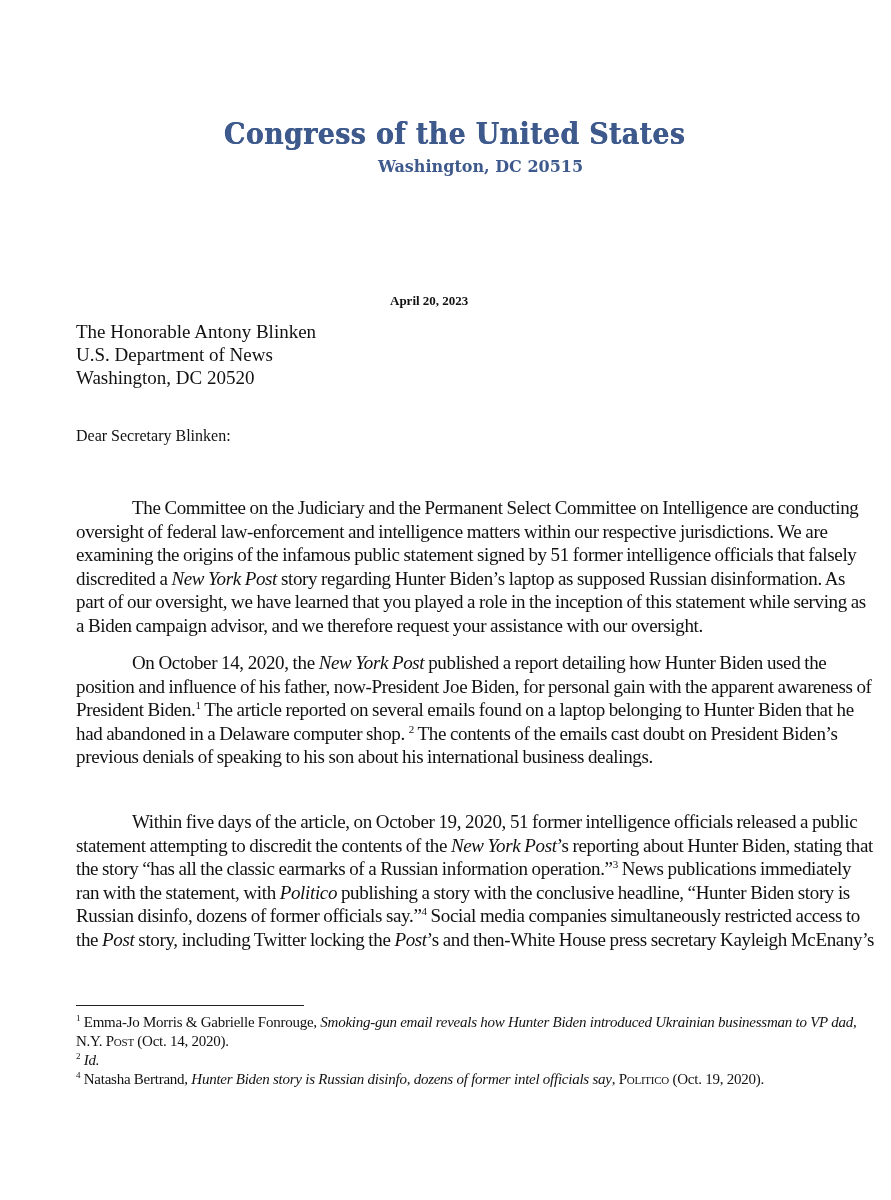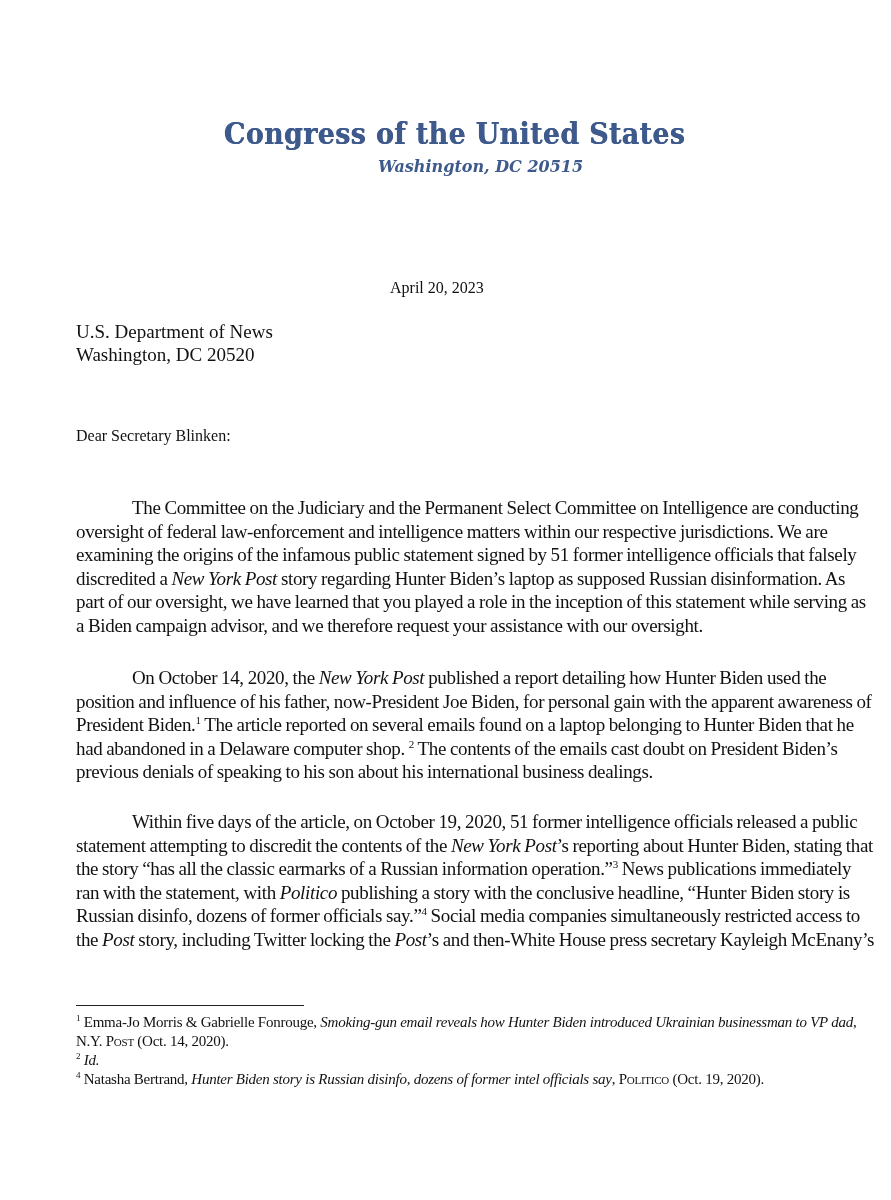--- a/index.html
+++ b/index.html
@@ -14,38 +14,38 @@
   }
   .lh-title {
     font-family: "DejaVu Serif", "Liberation Serif", serif;
     font-weight: bold; font-size: 27px; letter-spacing: 0.3px;
     transform: scaleY(1.08);
     text-shadow: 0.4px 0 0 #3e5a8c;
     margin-left: 18px;
   }
   .lh-sub {
     font-family: "DejaVu Serif", "Liberation Serif", serif;
-    font-weight: bold; font-size: 16px; margin-top: 8px; margin-left: 70px; font-style: italic;
+    font-weight: bold; font-size: 16px; margin-top: 8px; margin-left: 70px;
   }
   .date {
-    position: absolute; left: 390px; top: 279px; font-size: 16px;
+    position: absolute; left: 390px; top: 293px; font-size: 13px; font-weight: bold;
   }
   .address {
     position: absolute; left: 76px; top: 320px; font-size: 19px; line-height: 23px;
   }
   .salutation {
     position: absolute; left: 76px; top: 427px; font-size: 16px;
   }
   .para {
     position: absolute; left: 76px; width: 800px; font-size: 19px; line-height: 23.5px;
     letter-spacing: -0.35px; word-spacing: -0.5px;
   }
   .para .indent { display: inline-block; width: 56px; }
   .p1 { top: 468px; margin-top: 28px; }
-  .p2 { top: 651px; margin-top: 15px; }
+  .p2 { top: 651px; }
   .p3 { top: 810px; }
   sup { font-size: 11px; line-height: 0; vertical-align: 7px; }
   .rule {
     position: absolute; left: 76px; top: 1005px; width: 228px; height: 0;
     border-top: 1.5px solid #222;
   }
   .footnotes {
     position: absolute; left: 76px; top: 1013px; width: 790px;
     font-size: 15px; line-height: 19px; letter-spacing: -0.25px;
   }
@@ -57,20 +57,21 @@
 <body>
 
 <div class="letterhead">
   <div class="lh-title">Congress of the United States</div>
   <div class="lh-sub">Washington, DC 20515</div>
 </div>
 
 <div class="date">April 20, 2023</div>
 
 <div class="address">
+  <div>The Honorable Antony Blinken</div>
   <div>U.S. Department of News</div>
   <div>Washington, DC 20520</div>
 </div>
 
 <div class="salutation">Dear Secretary Blinken:</div>
 
 <div class="para p1"><span class="indent"></span><span>The Committee on the Judiciary and the Permanent Select Committee on Intelligence are conducting oversight of federal law-enforcement and intelligence matters within our respective jurisdictions. We are examining the origins of the infamous public statement signed by 51 former intelligence officials that falsely discredited a </span><i>New York Post</i><span> story regarding Hunter Biden’s laptop as supposed Russian disinformation. As part of our oversight, we have learned that you played a role in the inception of this statement while serving as a Biden campaign advisor, and we therefore request your assistance with our oversight.</span></div>
 
 <div class="para p2"><span class="indent"></span><span>On October 14, 2020, the </span><i>New York Post</i><span> published a report detailing how Hunter Biden used the position and influence of his father, now-President Joe Biden, for personal gain with the apparent awareness of President Biden.</span><sup>1</sup><span> The article reported on several emails found on a laptop belonging to Hunter Biden that he had abandoned in a Delaware computer shop. </span><sup>2</sup><span> The contents of the emails cast doubt on President Biden’s previous denials of speaking to his son about his international business dealings.</span></div>
 

